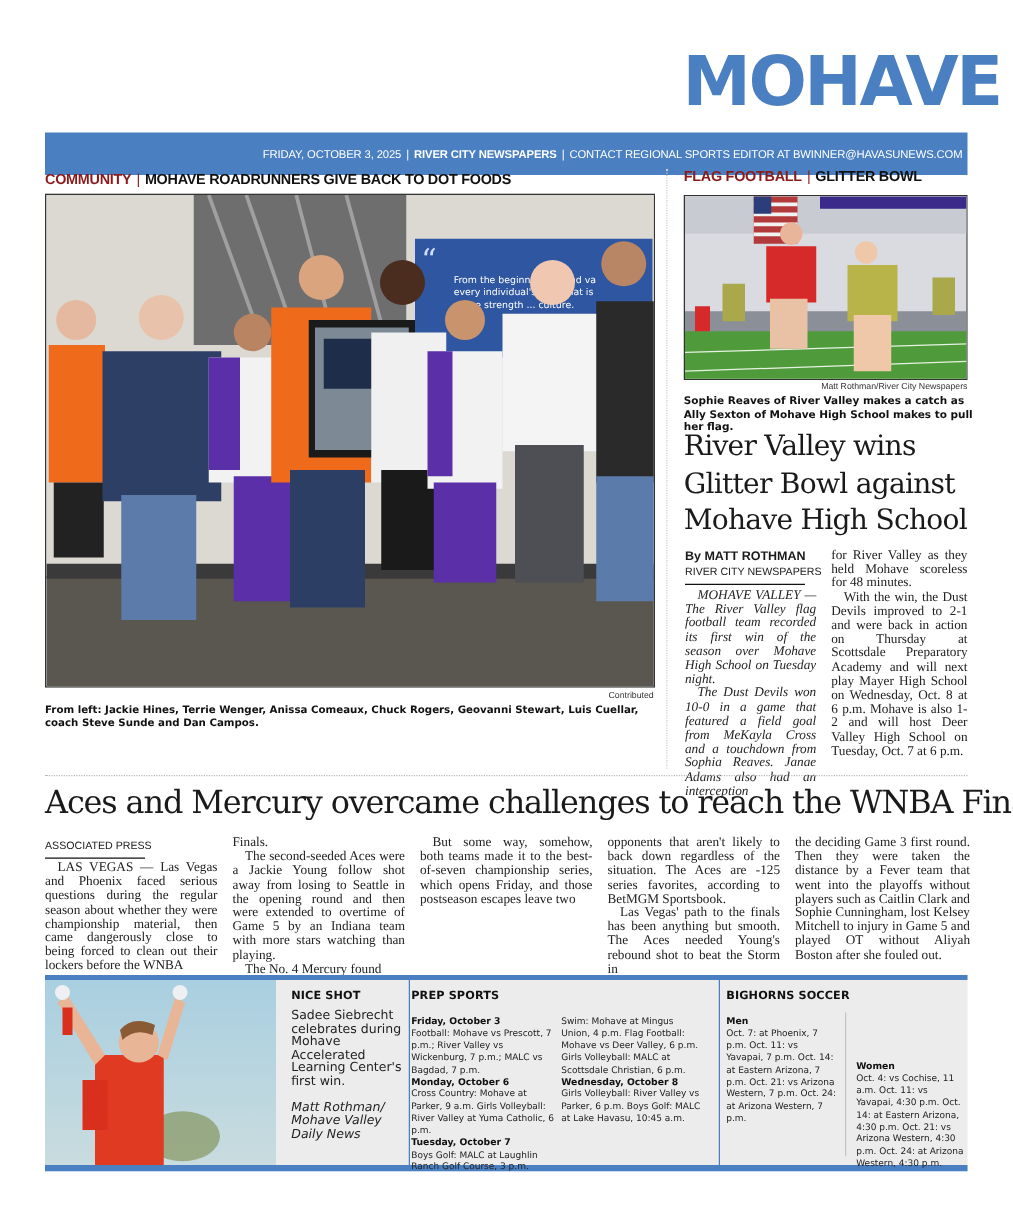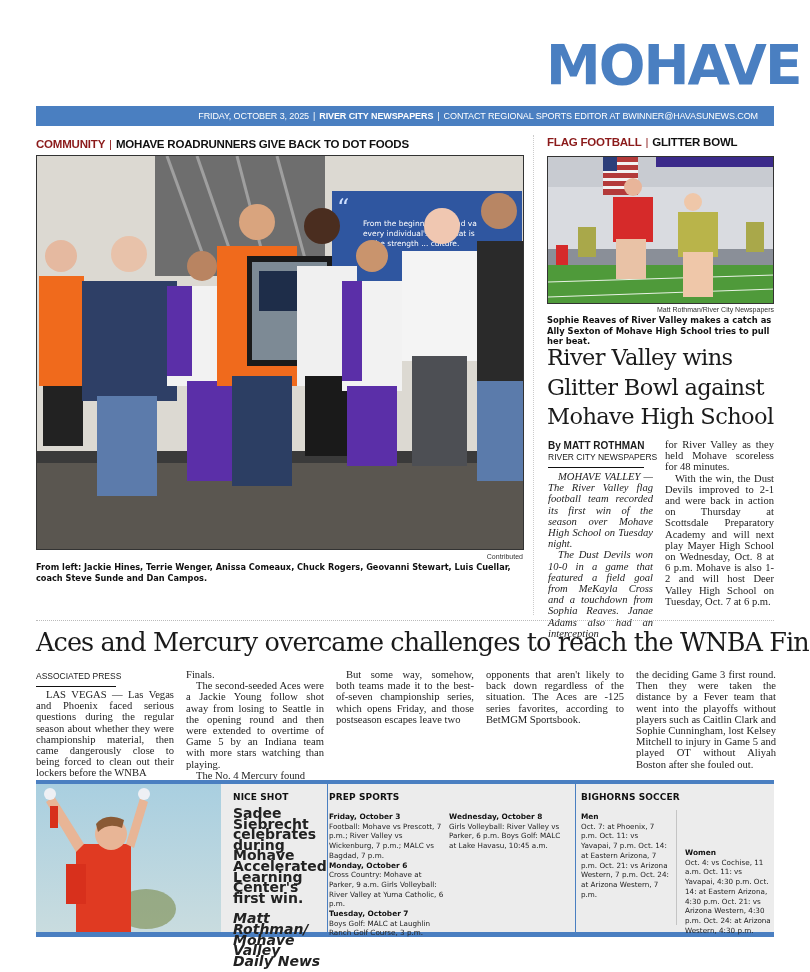--- a/index.html
+++ b/index.html
@@ -6,24 +6,24 @@
   html, body { width: 810px; height: 972px; background: #ffffff; overflow: hidden; }
   body { position: relative; font-family: "DejaVu Serif", serif; color: #1a1a1a; }
 
   .sports-title {
     position: absolute; left: 546px; top: 30px; width: 230px;
     font-family: "DejaVu Sans", sans-serif; font-weight: bold;
     font-size: 55px; color: #4a7fc1; letter-spacing: -2px; line-height: 70px;
     text-align: right;
   }
   .date-bar {
-    position: absolute; left: 36px; top: 106px; width: 738px; height: 20px;
+    position: absolute; left: 36px; top: 106px; width: 738px; height: 34px;
     background: #4a7fc1; color: #ffffff;
     font-family: "Liberation Sans", sans-serif; font-size: 9px; font-weight: bold;
-    display: flex; align-items: center; justify-content: flex-end; padding-right: 16px;
+    display: flex; align-items: center; justify-content: flex-end; padding-right: 4px;
     letter-spacing: -0.1px;
   }
   .date-bar .sep { margin: 0 4px; font-weight: normal; }
   .date-bar .light { font-weight: normal; }
 
   .kicker {
     position: absolute; font-family: "Liberation Sans", sans-serif;
     font-weight: bold; font-size: 11.5px; letter-spacing: -0.2px;
   }
   .kicker .cat { color: #8b1a1a; }
@@ -53,21 +53,21 @@
 
   .dotted { position: absolute; border-top: 1px dotted #bbb; }
   .vdotted { position: absolute; border-left: 1px dotted #ccc; }
 
   .box {
     position: absolute; left: 36px; top: 780px; width: 738px; height: 157px;
     background: #ececec; border-top: 4px solid #4a7fc1; border-bottom: 5px solid #4a7fc1;
   }
   .box-sec { position: absolute; top: 8px; font-family: "DejaVu Sans", sans-serif; }
   .box-sec h4 { font-family: "DejaVu Sans", sans-serif; font-weight: bold; font-size: 9px; letter-spacing: 0.1px; color: #111; margin-bottom: 6px; }
-  .nice p { font-size: 14px; line-height: 10.6px; color: #222; font-weight: bold; }
+  .nice p { font-size: 10px; line-height: 10.6px; color: #222; }
   .nice .credit-i { font-style: italic; margin-top: 10px; }
   .sched { font-size: 7.2px; line-height: 9.7px; color: #222; }
   .sched .day { font-weight: bold; color: #111; font-size: 7.4px; }
   .vsep { position: absolute; top: 0; bottom: 0; width: 1px; background: #4a7fc1; }
 </style>
 </head>
 <body>
 
 <div class="sports-title">MOHAVE</div>
 
@@ -167,21 +167,21 @@
       <rect x="68" y="82" width="30" height="40" fill="#e9c2a6"></rect>
     <rect x="130" y="55" width="40" height="45" fill="#b9b44a"></rect>
       <circle cx="145" cy="45" r="9" fill="#efc7a9"></circle>
       <rect x="135" y="95" width="30" height="45" fill="#efc7a9"></rect>
     <rect x="30" y="70" width="18" height="30" fill="#a9a84a"></rect>
       <rect x="198" y="65" width="18" height="30" fill="#a9a84a"></rect>
       <rect x="8" y="88" width="12" height="20" fill="#d62a2a"></rect>
   </svg>
 </div>
 <div class="credit" style="left:547px; top:306px; width:227px;">Matt Rothman/River City Newspapers</div>
-<div class="cutline" style="left:547px; top:315px; width:232px; font-size:8.4px; line-height:10.5px;">Sophie Reaves of River Valley makes a catch as Ally Sexton of Mohave High School tries to pull her beat.</div>
+<div class="cutline" style="left:547px; top:315px; width:232px; font-size:8.4px; line-height:10.5px;">Sophie Reaves of River Valley makes a catch as Ally Sexton of Mohave High School makes to pull her flag.</div>
 
 <div class="headline-serif" style="left:547px; top:343px; width:235px; font-size:22.5px; line-height:29.5px; letter-spacing:-0.6px;">River Valley wins Glitter Bowl against Mohave High School</div>
 
 <div class="byline" style="left:548px; top:440px;">
   <div class="by">By MATT ROTHMAN</div>
   <div class="org">RIVER CITY NEWSPAPERS</div>
 </div>
 <div class="rule" style="left:548px; top:467px; width:96px;"></div>
 
 <div class="col" style="left:548px; top:471px; width:105px;font-style:italic;">
@@ -208,20 +208,21 @@
 <div class="col" style="left:186px; top:669px; width:138px;">
   <p class="noindent">Finals.</p>
   <p>The second-seeded Aces were a Jackie Young follow shot away from losing to Seattle in the opening round and then were extended to overtime of Game 5 by an Indiana team with more stars watching than playing.</p>
   <p>The No. 4 Mercury found</p>
 </div>
 <div class="col" style="left:336px; top:669px; width:138px;">
   <p>But some way, somehow, both teams made it to the best-of-seven championship series, which opens Friday, and those postseason escapes leave two</p>
 </div>
 <div class="col" style="left:486px; top:669px; width:138px;">
   <p class="noindent">opponents that aren't likely to back down regardless of the situation. The Aces are -125 series favorites, according to BetMGM Sportsbook.</p>
+  <p>Las Vegas' path to the finals has been anything but smooth. The Aces needed Young's rebound shot to beat the Storm in</p>
 </div>
 <div class="col" style="left:636px; top:669px; width:140px;">
   <p class="noindent">the deciding Game 3 first round. Then they were taken the distance by a Fever team that went into the playoffs without players such as Caitlin Clark and Sophie Cunningham, lost Kelsey Mitchell to injury in Game 5 and played OT without Aliyah Boston after she fouled out.</p>
 </div>
 
 <div class="box">
   <div style="position:absolute; left:0; top:0; width:185px; height:148px; overflow:hidden;">
     <svg width="185" height="148" viewBox="0 0 185 148">
       <defs>
           <linearGradient id="sky" x1="0" y1="0" x2="0" y2="1">
@@ -258,20 +259,21 @@
     <h4>PREP SPORTS</h4>
     <div class="sched" style="position:absolute; left:0; top:20px; width:117px;">
       <div class="day">Friday, October 3</div>
       <div>Football: Mohave vs Prescott, 7 p.m.; River Valley vs Wickenburg, 7 p.m.; MALC vs Bagdad, 7 p.m.</div>
       <div class="day">Monday, October 6</div>
       <div>Cross Country: Mohave at Parker, 9 a.m. Girls Volleyball: River Valley at Yuma Catholic, 6 p.m.</div>
       <div class="day">Tuesday, October 7</div>
       <div>Boys Golf: MALC at Laughlin Ranch Golf Course, 3 p.m.</div>
     </div>
     <div class="sched" style="position:absolute; left:120px; top:20px; width:112px;">
+      <div>Swim: Mohave at Mingus Union, 4 p.m. Flag Football: Mohave vs Deer Valley, 6 p.m. Girls Volleyball: MALC at Scottsdale Christian, 6 p.m.</div>
       <div class="day">Wednesday, October 8</div>
       <div>Girls Volleyball: River Valley vs Parker, 6 p.m. Boys Golf: MALC at Lake Havasu, 10:45 a.m.</div>
     </div>
   </div>
   <div class="vsep" style="left:539px;"></div>
 
   <div class="box-sec" style="left:545px; width:190px;">
     <h4>BIGHORNS SOCCER</h4>
     <div class="sched" style="position:absolute; left:0; top:20px; width:88px;">
       <div class="day">Men</div>

